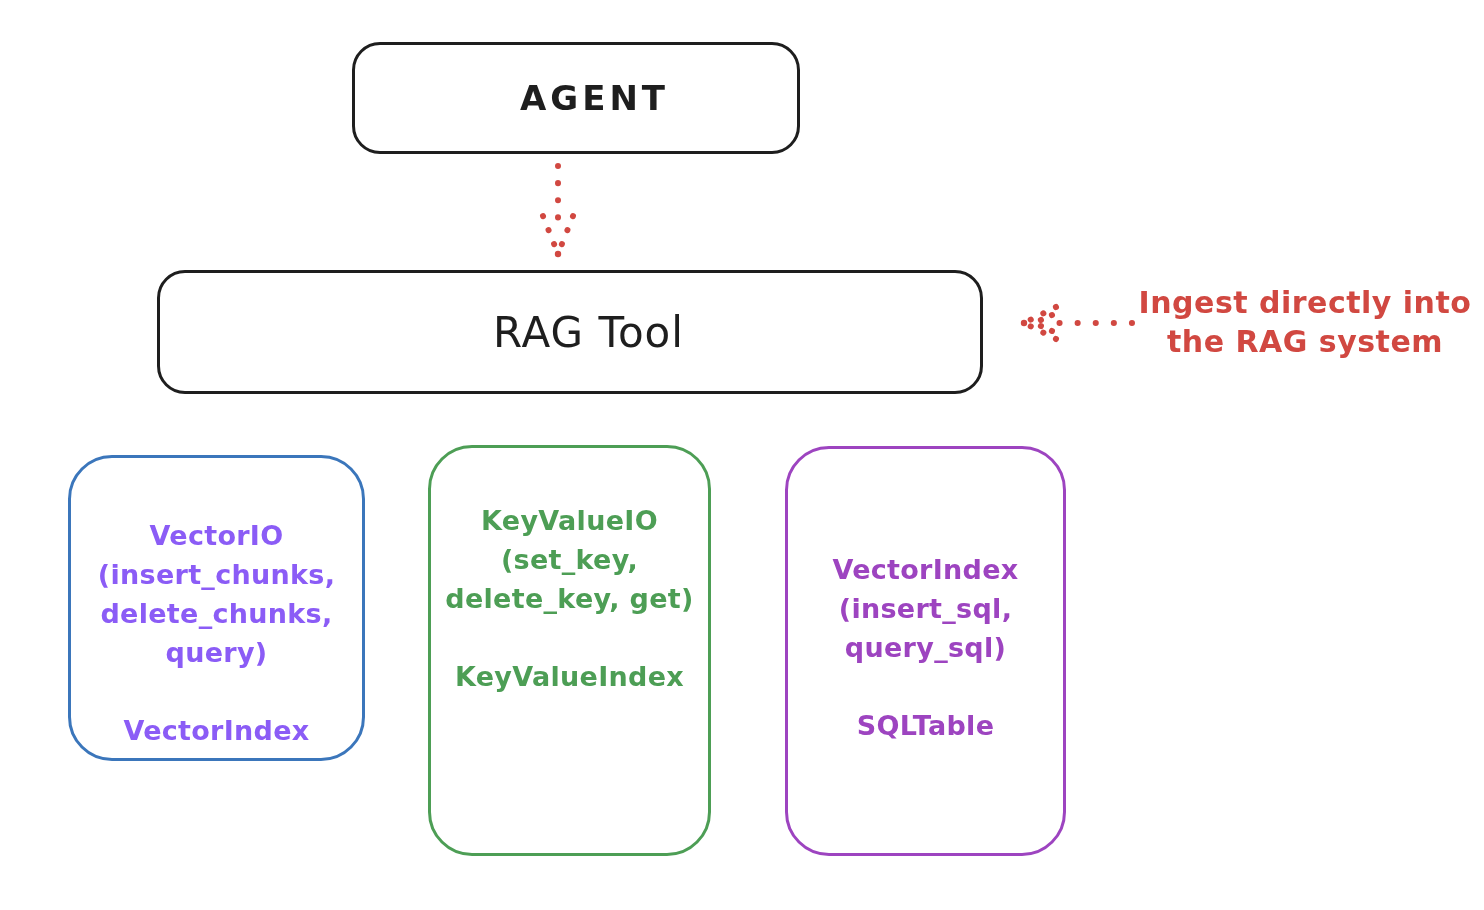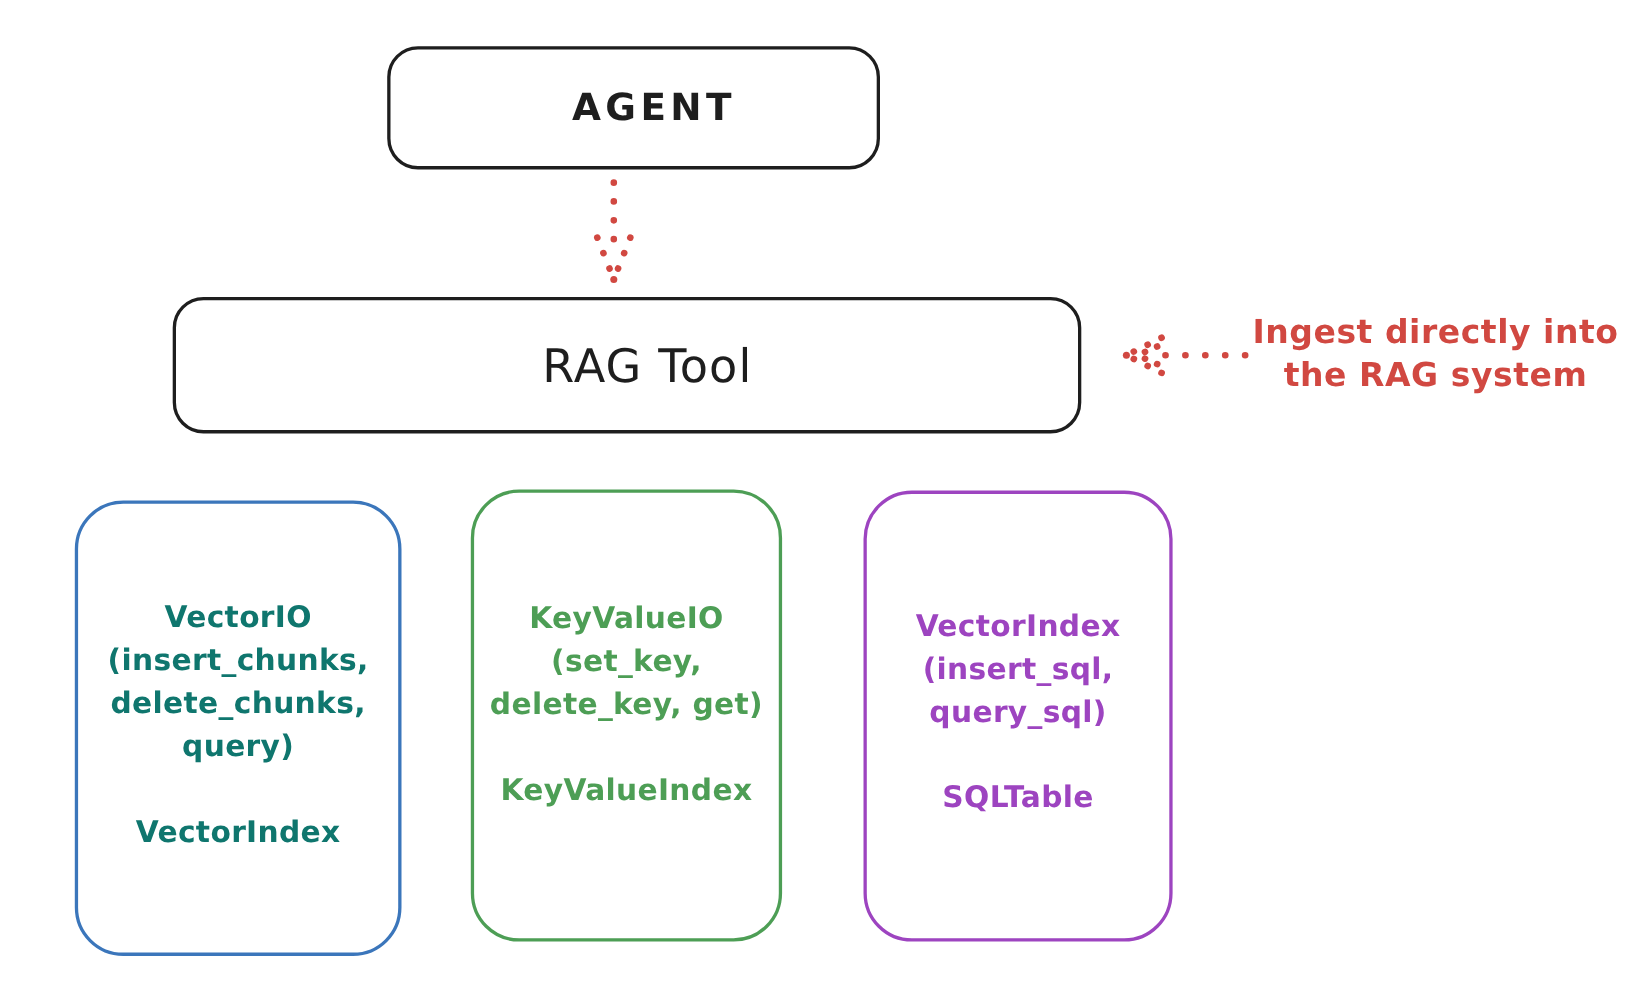--- a/index.html
+++ b/index.html
@@ -74,31 +74,31 @@
     flex-direction: column;
     align-items: center;
     text-align: center;
     font-size: 27px;
     font-weight: 600;
     line-height: 39px;
     letter-spacing: 0.3px;
   }
   .backend-vector {
     left: 68px; top: 455px;
-    width: 297px; height: 414px;
+    width: 297px; height: 306px;
     border: 3.5px solid #3b76bb;
-    color: #0f766e;
-    padding-top: 84px;
+    color: #8b5cf6;
+    padding-top: 58px;
   }
   .backend-keyvalue {
     left: 428px; top: 445px;
     width: 283px; height: 411px;
     border: 3.5px solid #4d9e55;
     color: #4d9e55;
-    padding-top: 95px;
+    padding-top: 53px;
   }
   .backend-relational {
     left: 785px; top: 446px;
     width: 281px; height: 410px;
     border: 3.5px solid #9d44c0;
     color: #9d44c0;
     padding-top: 101px;
   }
   .backend-index { margin-top: 39px; }
 </style>

